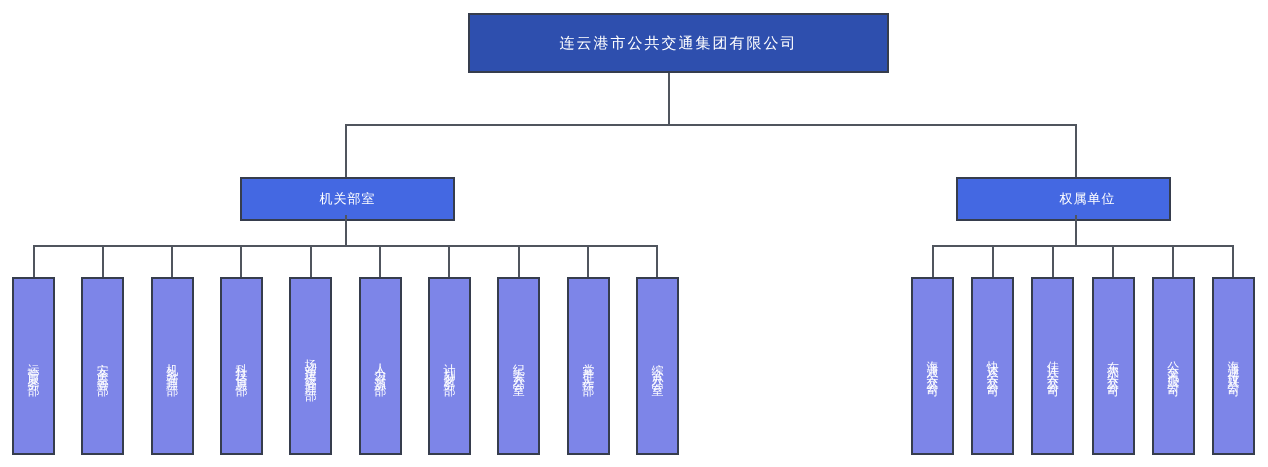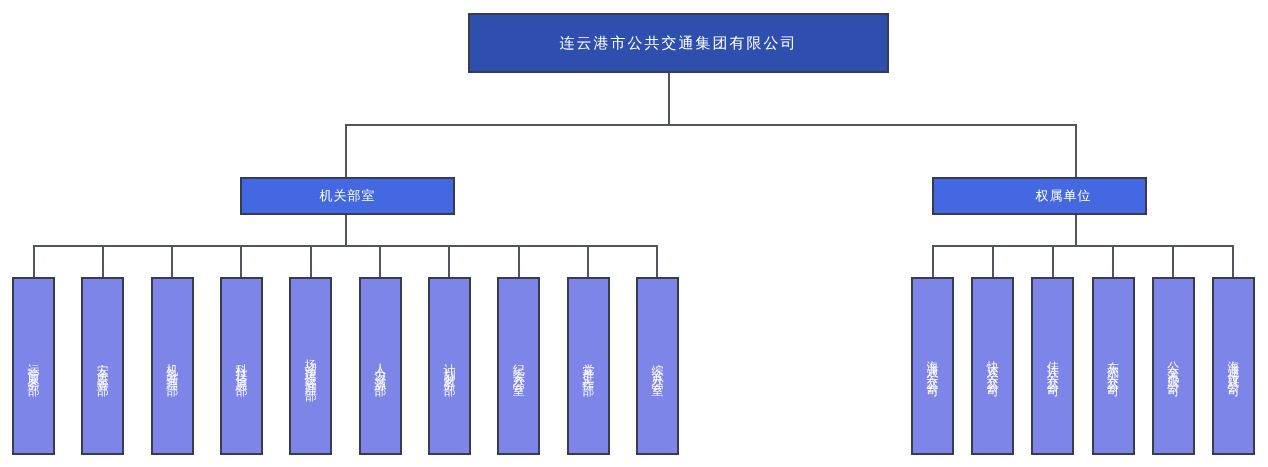--- a/index.html
+++ b/index.html
@@ -35,28 +35,28 @@
     left: 468px; top: 13px;
     width: 421px; height: 60px;
     background: var(--root_fill);
     border: 2px solid var(--node_border);
     font-size: 15px;
     letter-spacing: 2px;
   }
   .node-branch {
     position: absolute;
     top: 177px;
-    width: 215px; height: 38px;
+    width: 215px; height: 44px;
     background: var(--branch_fill);
     border: 2px solid var(--node_border);
     font-size: 13px;
     letter-spacing: 1px;
   }
   .node-branch.left  { left: 240px; }
-  .node-branch.right { left: 932px; padding-left: 48px; }
+  .node-branch.right { left: 956px; padding-left: 48px; }
 
   .line {
     position: absolute;
     background: var(--line_color);
   }
   .line.v { width: 2px; }
   .line.h { height: 2px; }
 
   .leaf-group {
     position: absolute;

